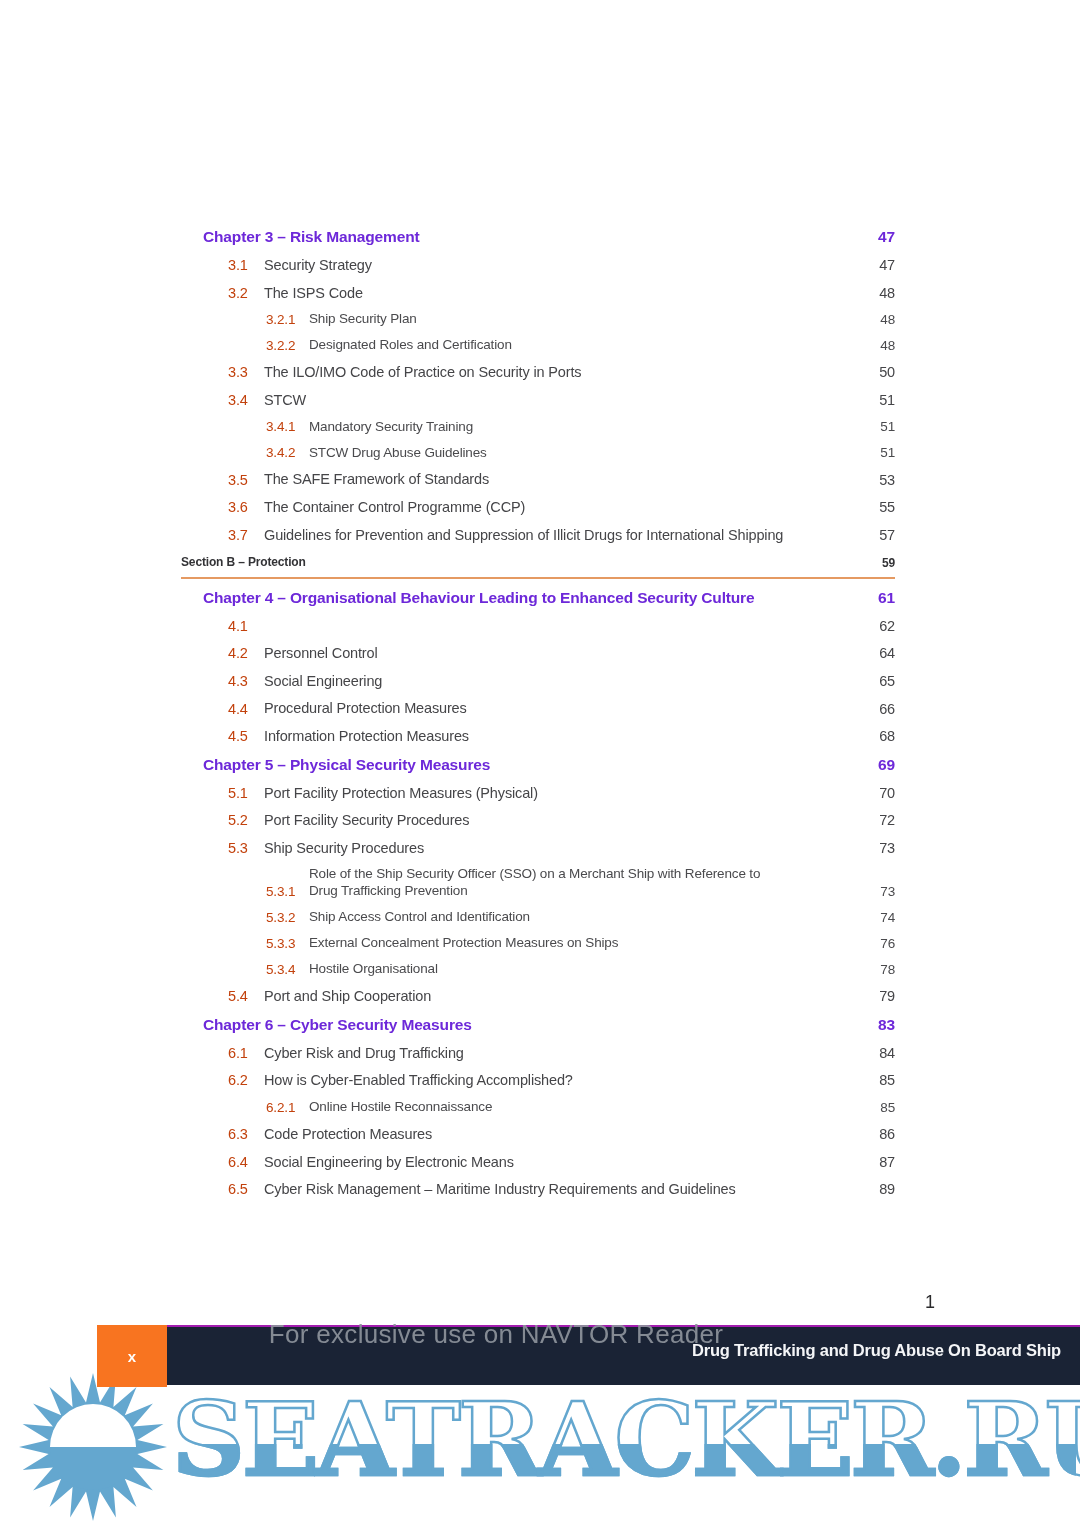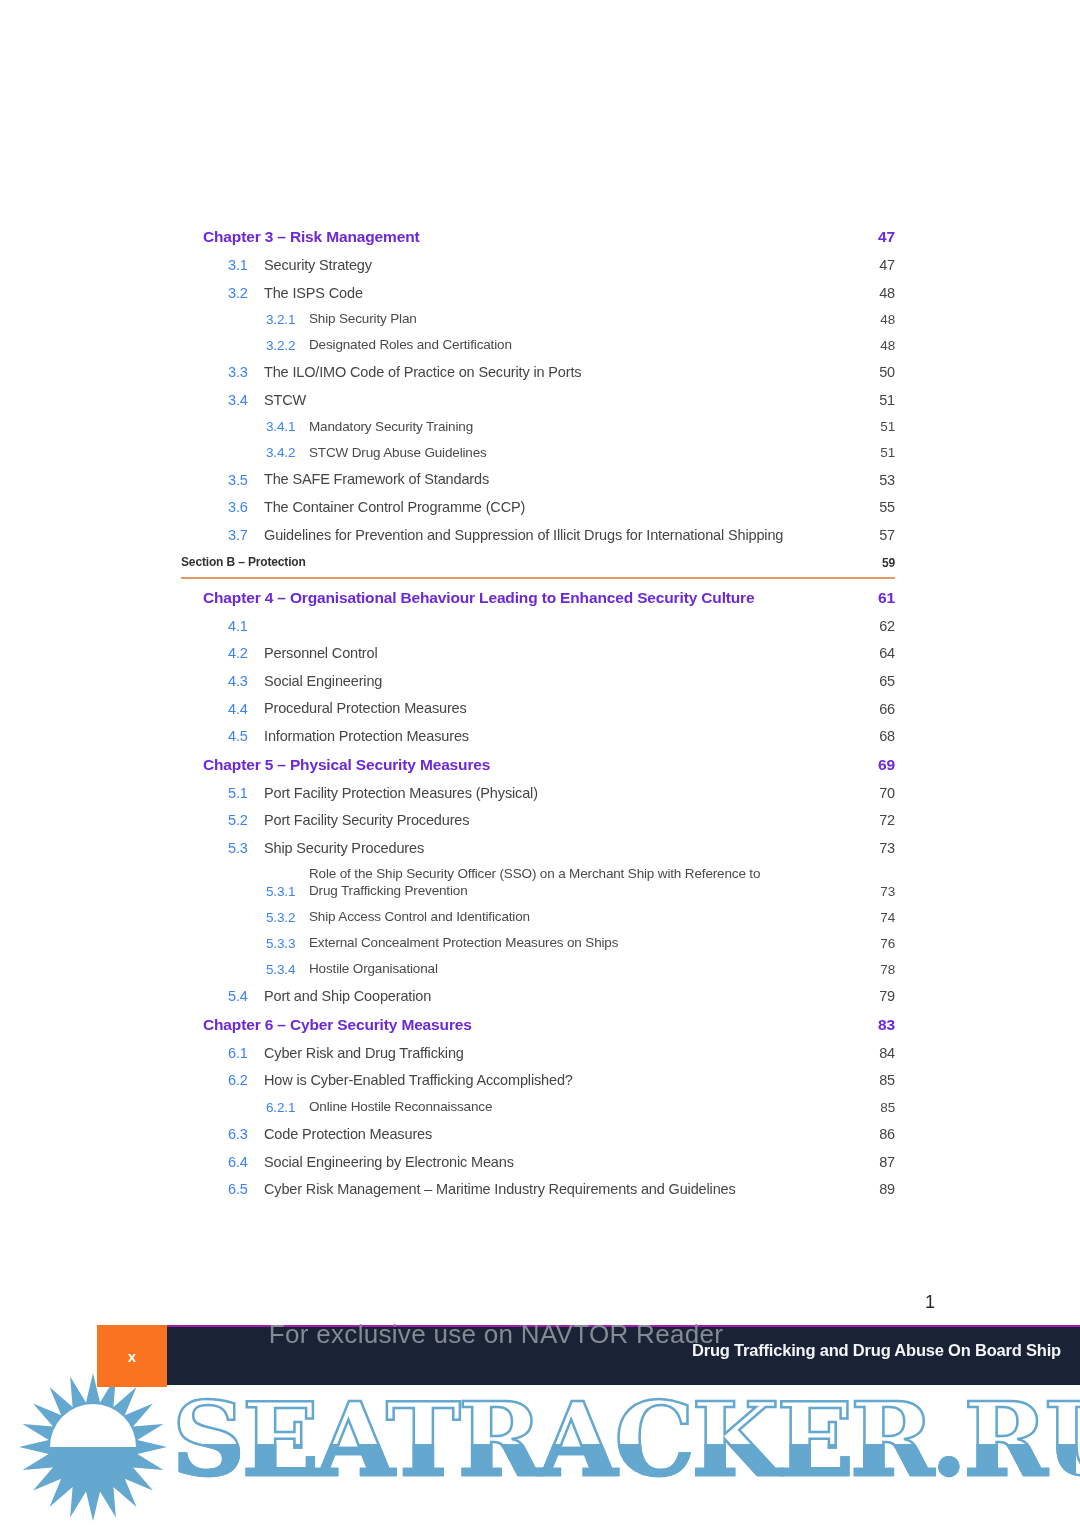--- a/index.html
+++ b/index.html
@@ -11,21 +11,21 @@
   }
   
   .toc{
     position:absolute;left:181px;top:222px;width:714px;
   }
   .toc-row{
     display:flex;align-items:flex-end;
     margin-bottom:9.5px;
     letter-spacing:-0.15px;
   }
-  .t-num{flex:0 0 auto;color:#3b82f6;}
+  .t-num{flex:0 0 auto;color:#c2410c;}
   .t-title{flex:1 1 auto;padding-right:24px;line-height:1.25;}
   .t-page{flex:0 0 auto;margin-left:auto;text-align:right;}
   .row-chapter{
     padding-left:22px;font-size:15.5px;font-weight:bold;color:#6d28d9;
     margin-top:5px;
   }
   .row-section{
     font-size:12px;font-weight:bold;color:#333336;
     margin-top:11px;margin-bottom:0;
     padding-bottom:7px;

